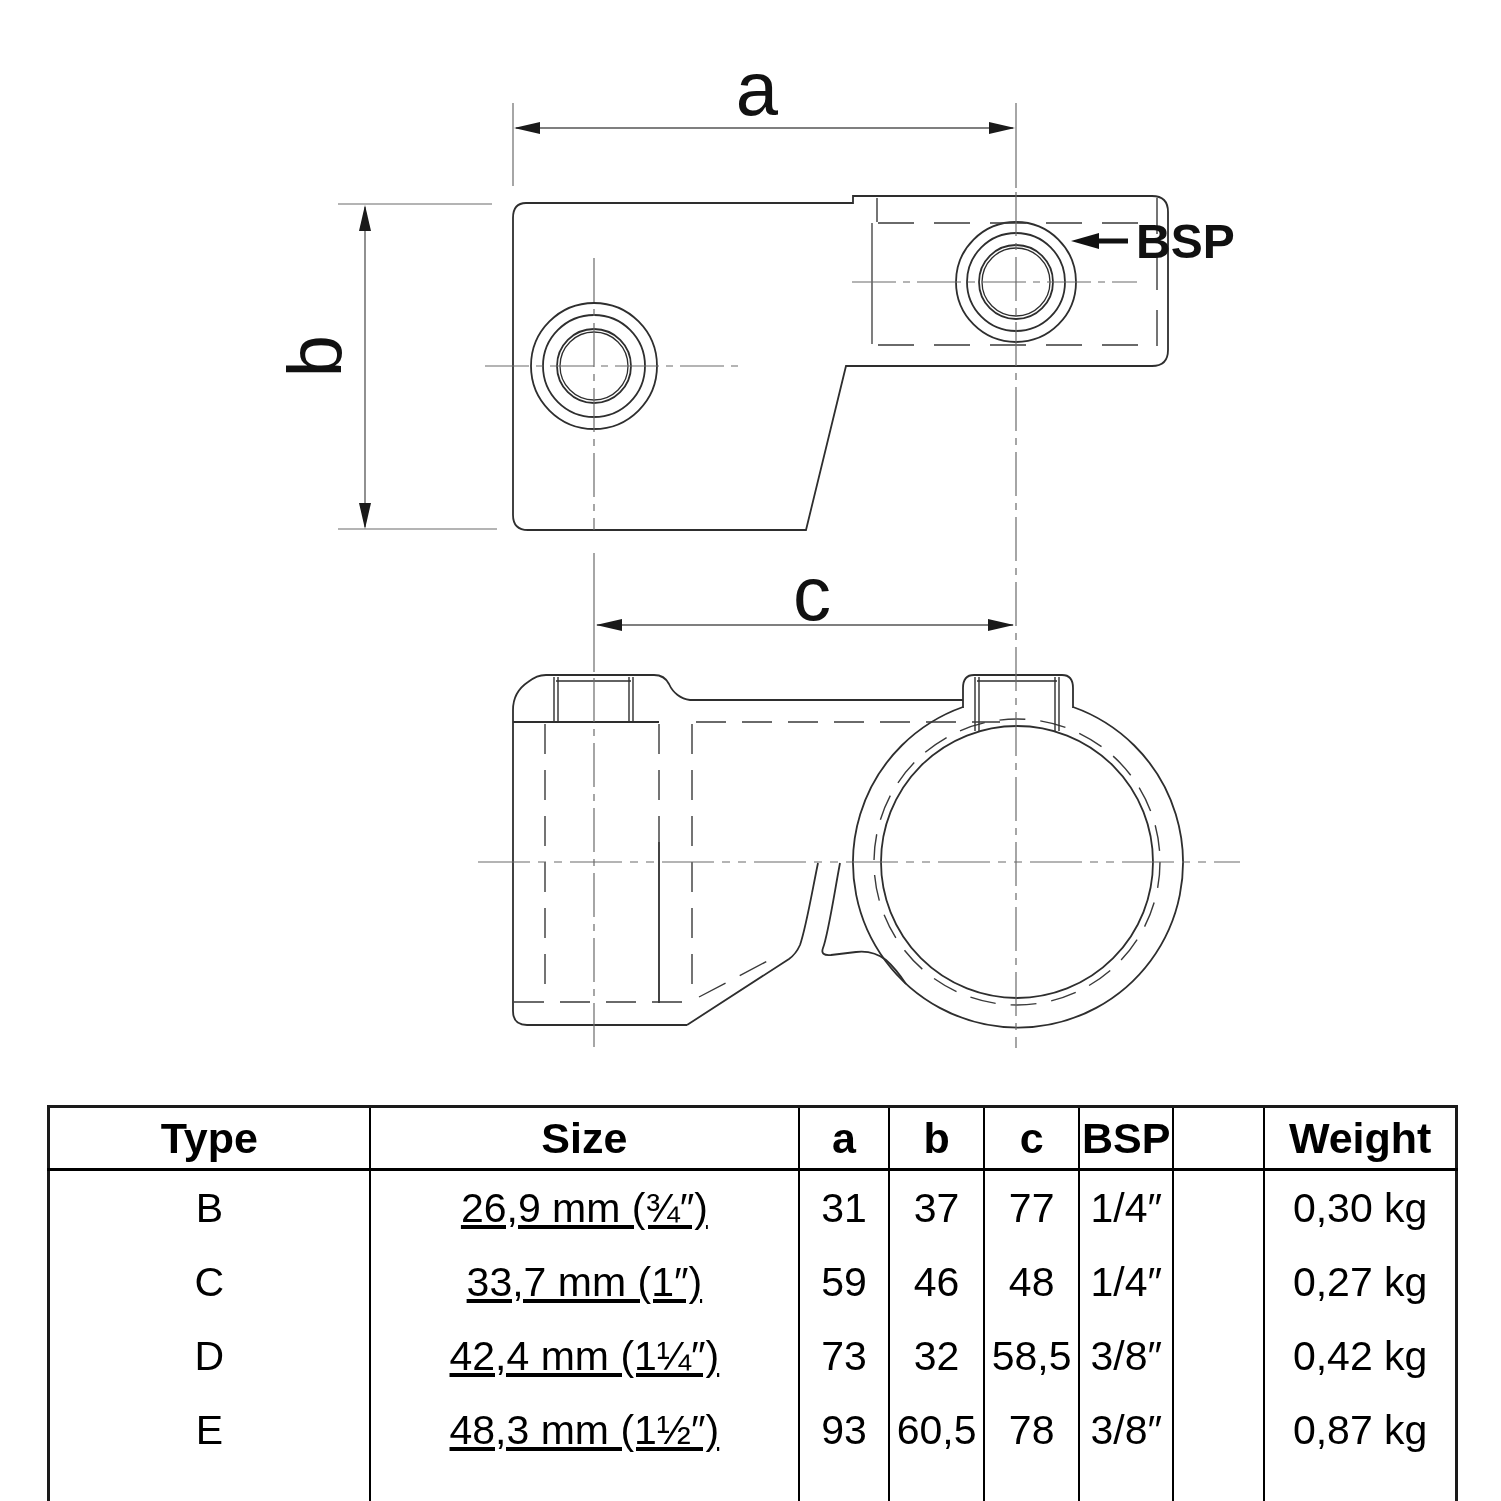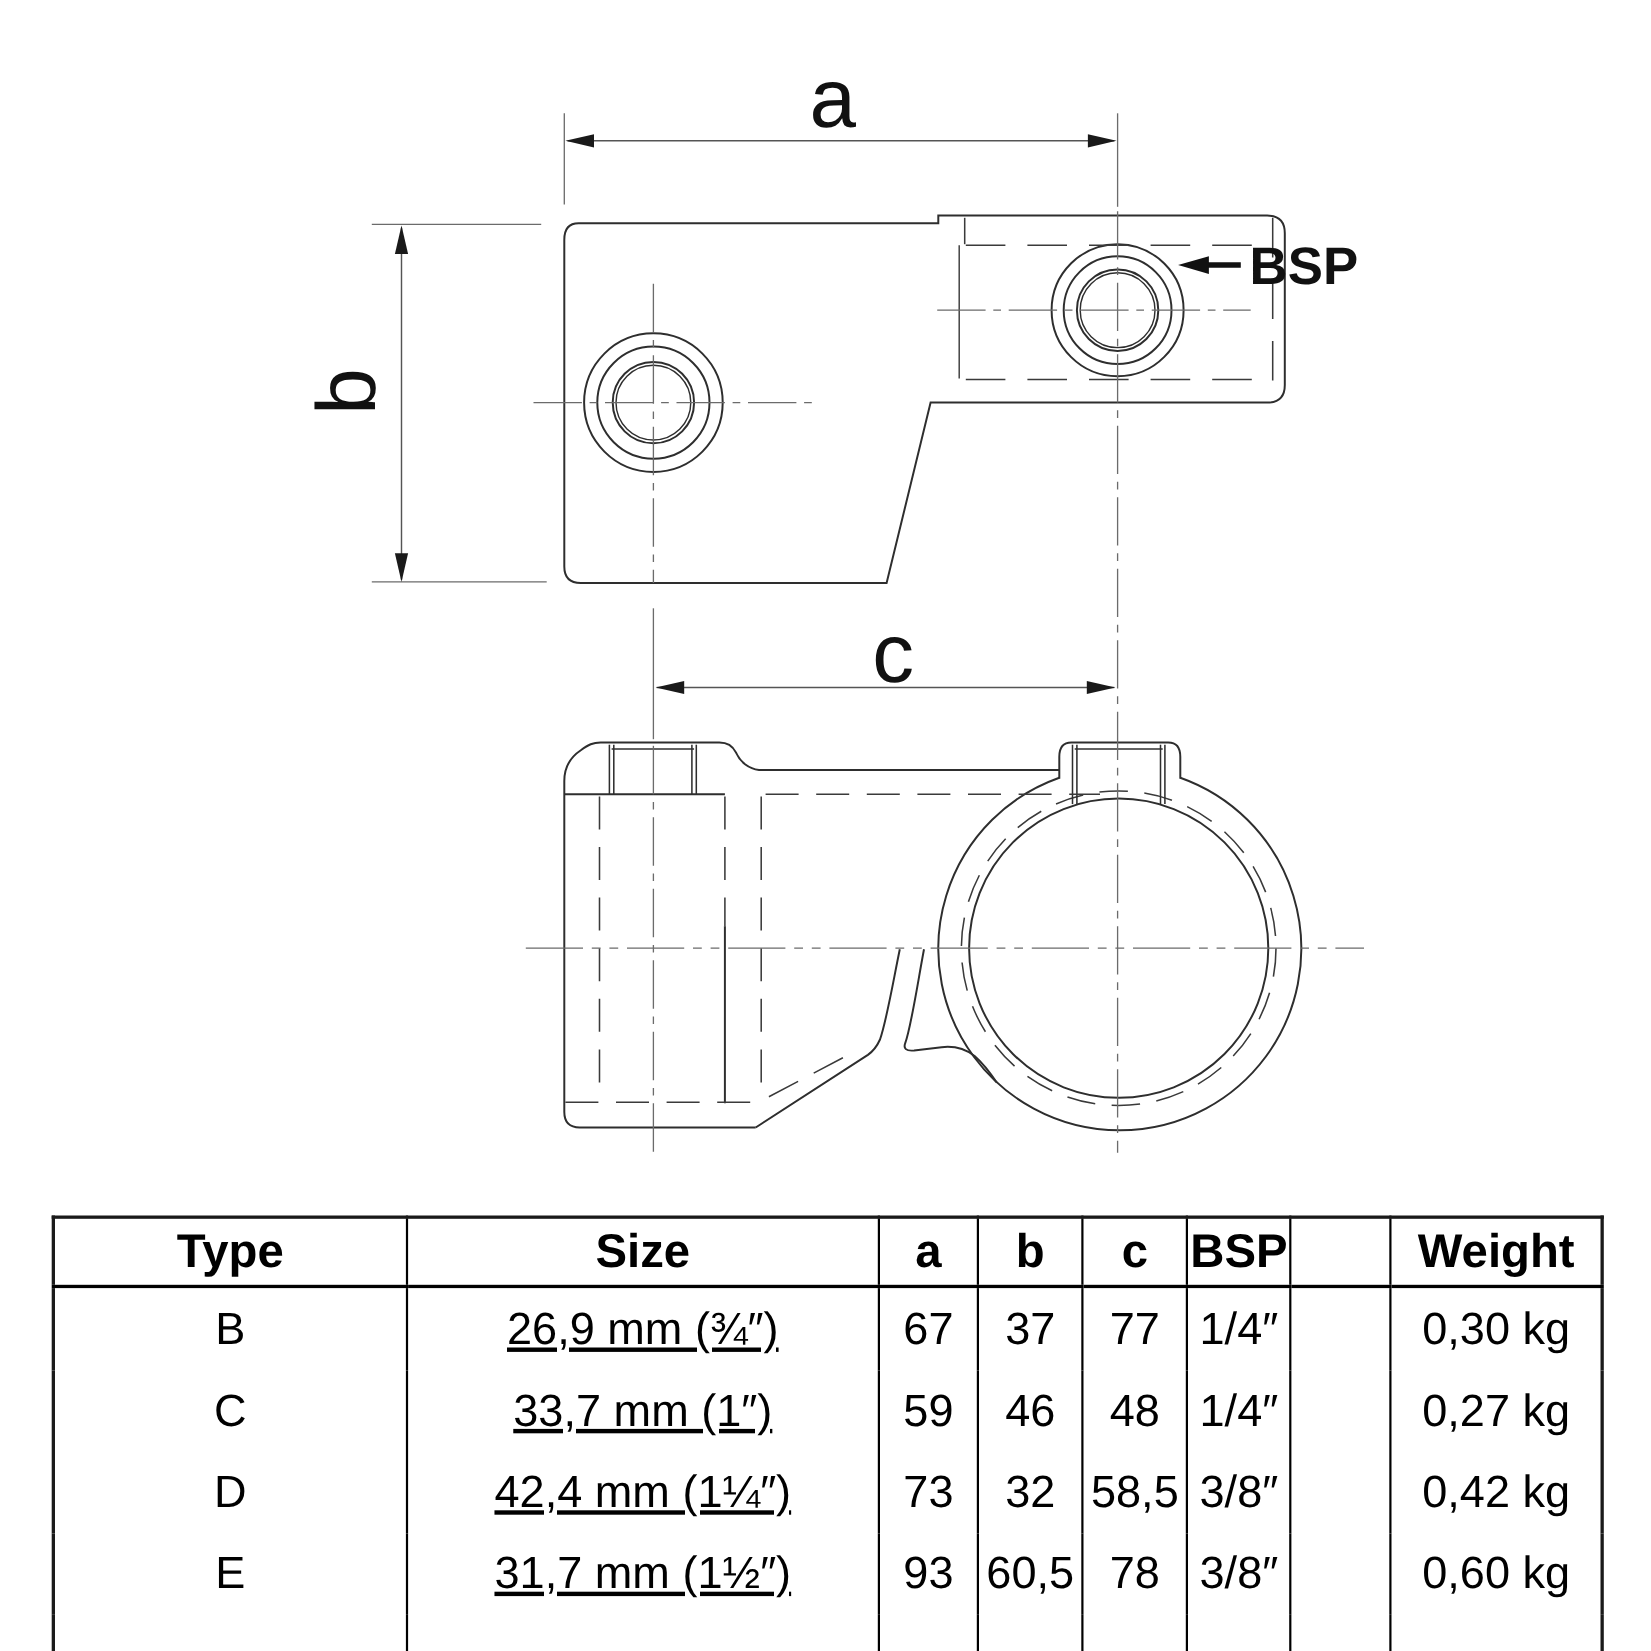--- a/index.html
+++ b/index.html
@@ -174,21 +174,21 @@
           <th>c</th>
           <th>BSP</th>
           <th></th>
           <th>Weight</th>
         </tr>
       </thead>
       <tbody>
         <tr>
           <td>B</td>
           <td class="size-cell">26,9 mm (¾″)</td>
-          <td>67</td>
+          <td>31</td>
           <td>37</td>
           <td>77</td>
           <td>1/4″</td>
           <td></td>
           <td>0,30 kg</td>
         </tr>
         <tr>
           <td>C</td>
           <td class="size-cell">33,7 mm (1″)</td>
           <td>59</td>
@@ -203,27 +203,27 @@
           <td class="size-cell">42,4 mm (1¼″)</td>
           <td>73</td>
           <td>32</td>
           <td>58,5</td>
           <td>3/8″</td>
           <td></td>
           <td>0,42 kg</td>
         </tr>
         <tr>
           <td>E</td>
-          <td class="size-cell">31,7 mm (1½″)</td>
+          <td class="size-cell">48,3 mm (1½″)</td>
           <td>93</td>
           <td>60,5</td>
           <td>78</td>
           <td>3/8″</td>
           <td></td>
-          <td>0,60 kg</td>
+          <td>0,87 kg</td>
         </tr>
         <tr class="filler">
           <td></td>
             <td></td>
           <td></td>
             <td></td>
           <td></td>
             <td></td>
           <td></td>
             <td></td>

